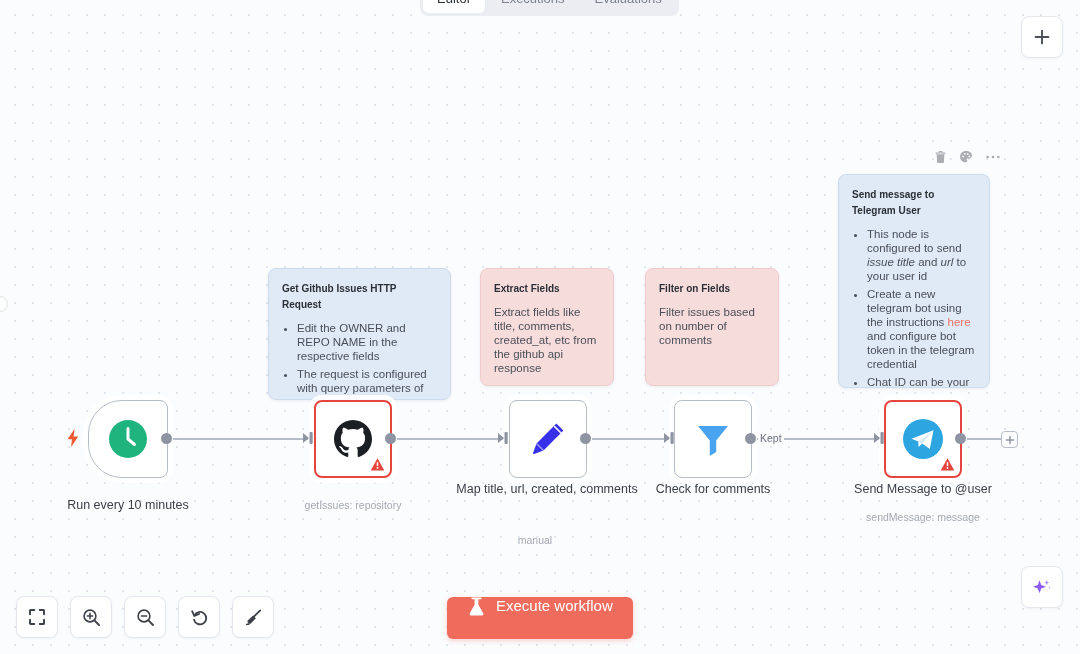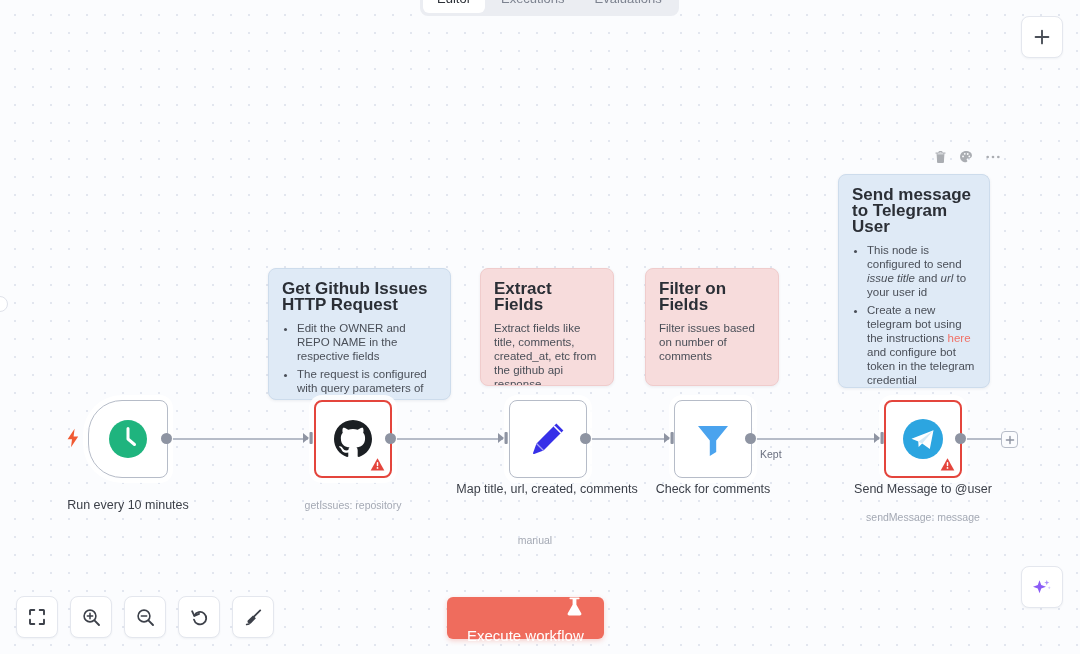--- a/index.html
+++ b/index.html
@@ -57,21 +57,21 @@
     position: absolute;
     border-radius: 8px;
     overflow: hidden;
     box-shadow: 0 1px 3px rgba(40,50,80,.08);
     z-index: 5;
   }
   .note-blue  { background: #dfeaf6; border: 1px solid #cddcec; }
   .note-pink  { background: #f7dcdc; border: 1px solid #f0cccc; }
   .note-inner { padding: 12px 13px 10px 13px; }
   .note-title {
-    font-size: 17px; font-weight: bold; color: #2b2f36;
+    font-size: 10px; font-weight: bold; color: #2b2f36;
     line-height: 16px; margin-bottom: 8px;
   }
   .note-body  { font-size: 11.5px; color: #4a4f58; line-height: 14px; }
   .note-body p { margin-bottom: 4px; }
   .note-body ul { list-style: disc; padding-left: 15px; margin: 0; }
   .note-body li { margin-bottom: 4px; }
   .note-body em { font-style: italic; }
   .note-link { color: #f07066; text-decoration: none; }
 
   
@@ -171,26 +171,25 @@
     cursor: pointer;
   }
   .exec-btn {
     position: absolute; left: 447px; top: 597px;
     height: 42px;
     background: #ef6c5d;
     border: none; border-radius: 6px;
     color: #ffffff;
     font-size: 15px;
     font-family: "Liberation Sans", sans-serif;
-    display: flex; align-items: flex-end; gap: 10px;
+    display: flex; align-items: flex-start; gap: 10px;
     padding: 0 20px;
     box-shadow: 0 2px 5px rgba(239,108,93,.3);
     cursor: pointer;
     z-index: 40;
-    flex-direction: column;
   }
 </style>
 </head>
 <body>
 
 <div id="app">
 
   <div class="tabbar">
     <div class="tab active">Editor</div>
     <div class="tab">Executions</div>
@@ -345,21 +344,21 @@
         <path d="M0 2 L6 7 L0 12 Z" fill="#8e94a2"></path>
         <rect x="6.5" y="1" width="3.2" height="12" rx="1" fill="#8e94a2"></rect>
       </svg>
   </div>
   <div class="node" style="left:674px; top:400px;">
     <svg width="40" height="40" viewBox="0 0 40 40">
       <path d="M5 7 H35 L23.2 21.5 V33 L16.8 37 V21.5 Z" fill="#4aa3ee"></path>
     </svg>
   </div>
   <div class="dot-out" style="left:745px; top:433px;"></div>
-  <div class="wire-label" style="left:758px; top:448px;">Kept</div>
+  <div class="wire-label" style="left:758px; top:432px;">Kept</div>
   <div class="node-label" style="left:613px; top:482px; width:200px;">Check for comments</div>
 
   <div class="arrow-in" style="left:874px; top:431px;">
     <svg width="12" height="14" viewBox="0 0 12 14">
         <path d="M0 2 L6 7 L0 12 Z" fill="#8e94a2"></path>
         <rect x="6.5" y="1" width="3.2" height="12" rx="1" fill="#8e94a2"></rect>
       </svg>
   </div>
   <div class="node error" style="left:884px; top:400px;">
     <svg width="42" height="42" viewBox="0 0 42 42">

